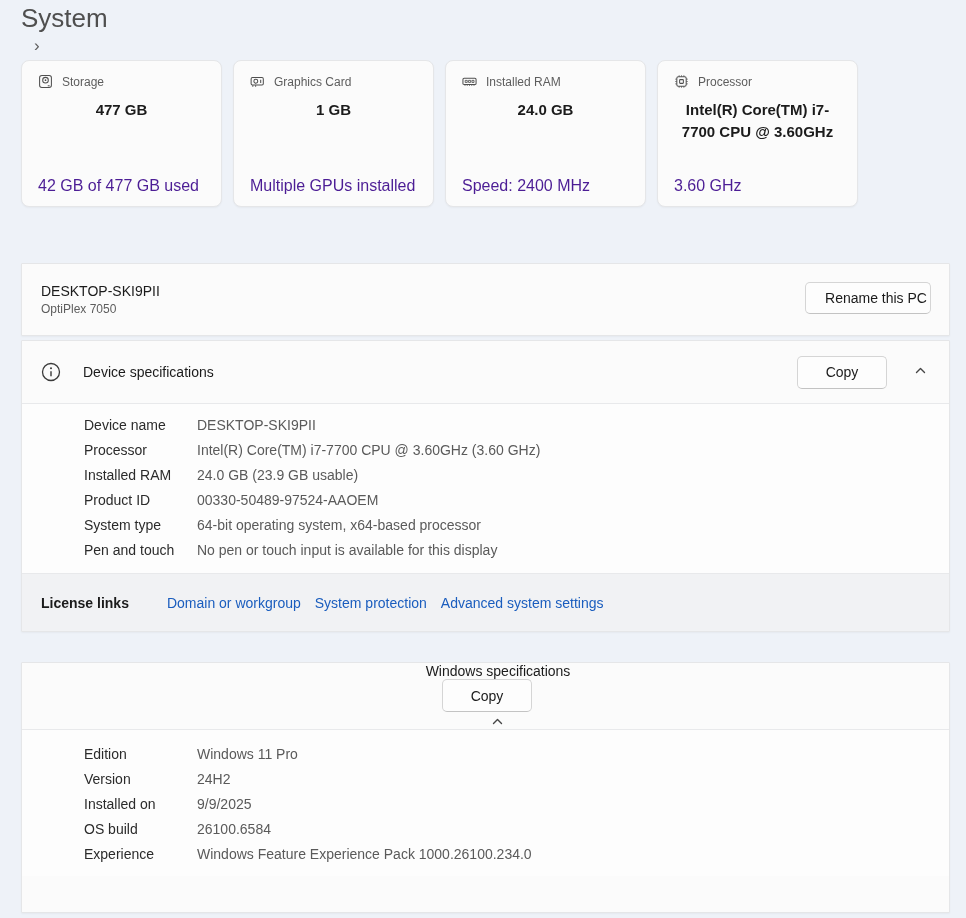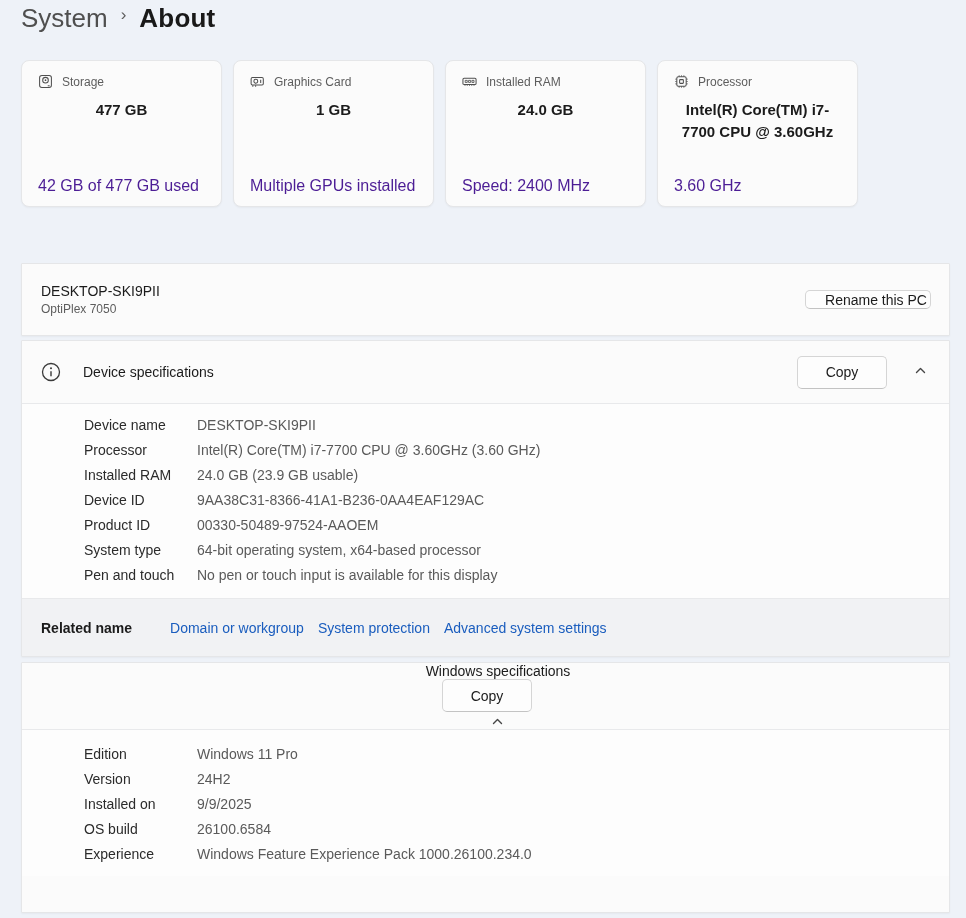--- a/index.html
+++ b/index.html
@@ -6,21 +6,21 @@
   html,body { width:966px; height:918px; }
   body {
     font-family:"Liberation Sans", sans-serif;
     background:#eef2f8;
     color:#1b1b1b;
     overflow:hidden;
   }
   .page { position:relative; width:966px; height:918px; }
 
   
-  .breadcrumb { position:absolute; left:21px; top:3px; display:flex; align-items:flex-start; }
+  .breadcrumb { position:absolute; left:21px; top:3px; display:flex; align-items:flex-start;flex-direction:column; }
   .crumb-parent { font-size:26px; font-weight:400; color:#4f4f4f; }
   .crumb-sep { font-size:17px; color:#5d5d5d; margin:2px 13px 0 13px; }
   .crumb-current { font-size:26px; font-weight:700; color:#191919; letter-spacing:.2px; }
 
   
   .cards-row { position:absolute; left:21px; top:60px; display:flex; gap:11px; }
   .info-card {
     position:relative; width:201px; height:147px;
     background:#fbfbfb; border:1px solid #e5e6e8; border-radius:8px;
     box-shadow:0 1px 2px rgba(0,0,0,.04);
@@ -45,21 +45,21 @@
   
   .pc-panel { top:263px; height:73px; display:flex; align-items:center; }
   .pc-ident { margin-left:19px; }
   .pc-name { font-size:14px; color:#1b1b1b; }
   .pc-model { font-size:12px; color:#5d5d5d; margin-top:3px; }
   .btn {
     font-family:"Liberation Sans", sans-serif;
     background:#fdfdfd; border:1px solid #d5d5d5; border-bottom-color:#c3c3c3;
     border-radius:5px; font-size:14px; color:#1b1b1b; cursor:pointer;
   }
-  .rename-btn { position:absolute; right:18px; top:26px; width:126px; height:19px;padding-left:16px; }
+  .rename-btn { position:absolute; right:18px; top:18px; width:126px; height:32px;padding-left:16px; }
 
   
   .exp-header { display:flex; align-items:center; padding:0 16px 0 19px; background:#fbfbfb; cursor:pointer; }
   .exp-title { font-size:14px; color:#1b1b1b; margin-left:22px; flex:1 1 auto; }
   .copy-btn { width:90px; height:33px; flex:0 0 auto; }
   .chev-btn { background:none; border:none; margin-left:21px; padding:4px 6px; cursor:pointer; }
   .exp-body { background:#fdfdfd; border-top:1px solid #e8e9eb; }
 
   .device-panel { top:340px; }
   .device-panel .exp-header { height:62px; }
@@ -186,38 +186,34 @@
       </div>
       <div class="spec-row">
         <span class="spec-label">Processor</span>
         <span class="spec-value">Intel(R) Core(TM) i7-7700 CPU @ 3.60GHz (3.60 GHz)</span>
       </div>
       <div class="spec-row">
         <span class="spec-label">Installed RAM</span>
         <span class="spec-value">24.0 GB (23.9 GB usable)</span>
       </div>
       <div class="spec-row">
-        <span class="spec-label">Device ID</span>
-        <span class="spec-value">9AA38C31-8366-41A1-B236-0AA4EAF129AC</span>
-      </div>
-      <div class="spec-row">
         <span class="spec-label">Product ID</span>
         <span class="spec-value">00330-50489-97524-AAOEM</span>
       </div>
       <div class="spec-row">
         <span class="spec-label">System type</span>
         <span class="spec-value">64-bit operating system, x64-based processor</span>
       </div>
       <div class="spec-row">
         <span class="spec-label">Pen and touch</span>
         <span class="spec-value">No pen or touch input is available for this display</span>
       </div>
     </div>
     <div class="exp-footer">
-      <span class="related-label">Related name</span>
+      <span class="related-label">License links</span>
       <div class="related-links">
         <a class="lnk">Domain or workgroup</a>
         <a class="lnk">System protection</a>
         <a class="lnk">Advanced system settings</a>
       </div>
     </div>
   </div>
 
   <div class="panel windows-panel">
     <div class="exp-header">

